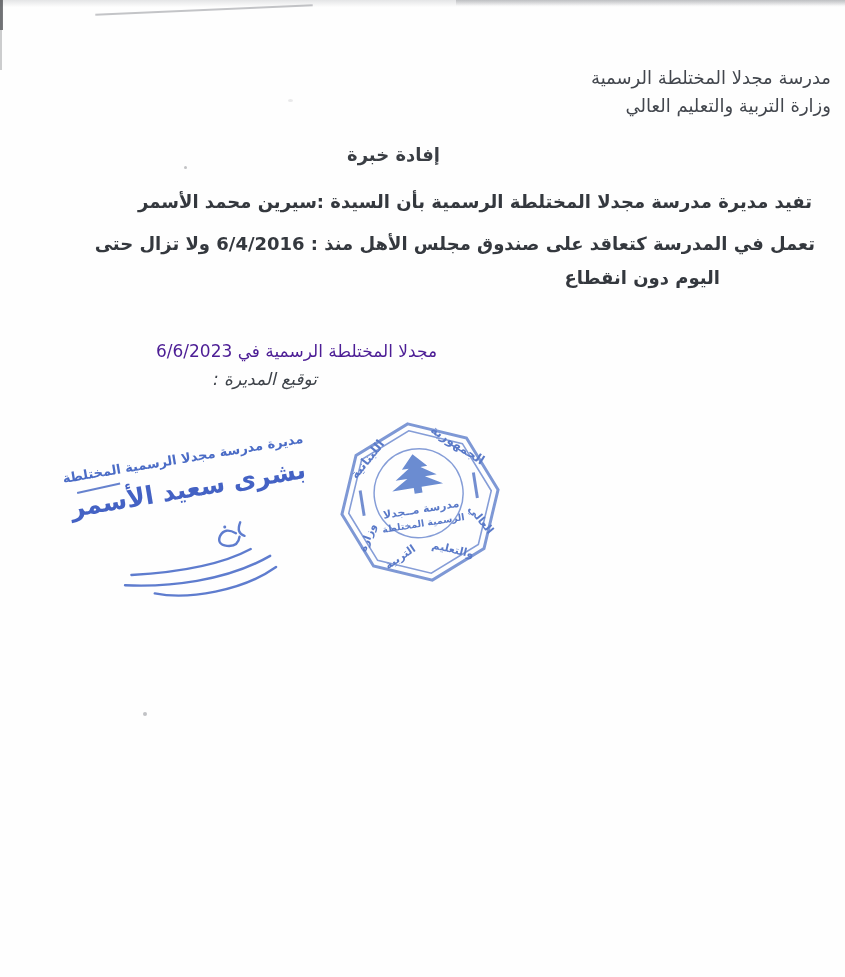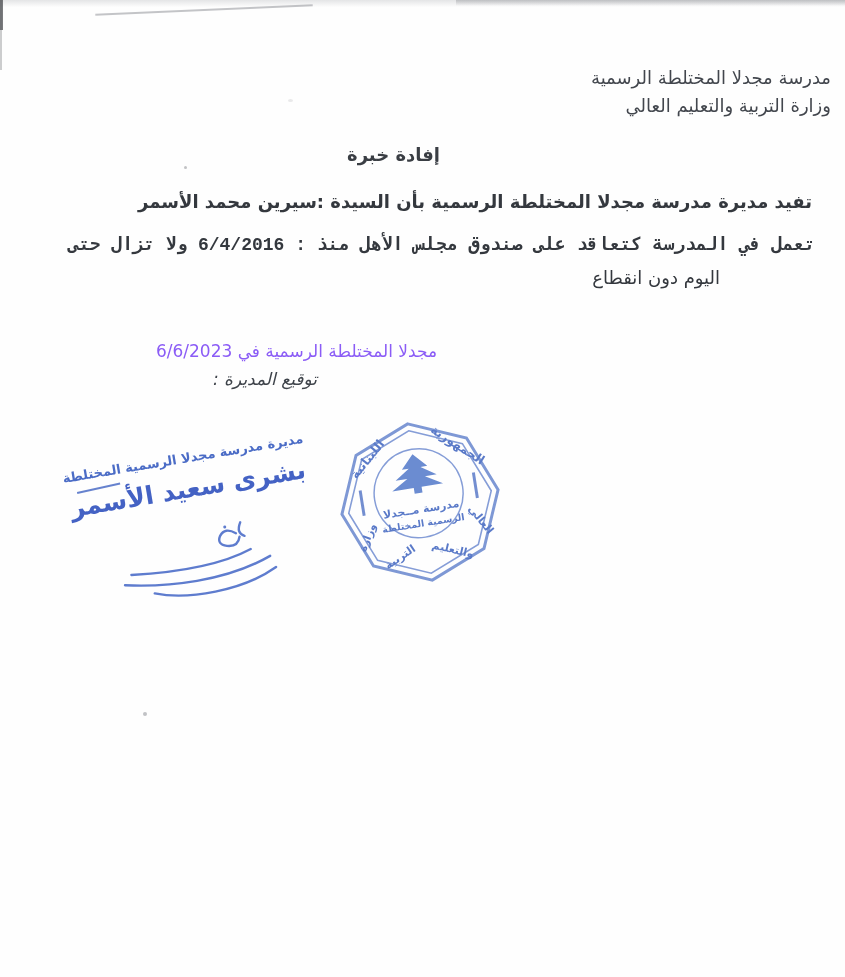--- a/index.html
+++ b/index.html
@@ -21,23 +21,23 @@
     background:rgba(125,127,133,0.45);border-radius:2px;transform:rotate(-2.5deg);filter:blur(0.4px);}
   .scan-left-mark{position:absolute;left:0;top:0;width:3px;height:30px;background:#4d4f53;opacity:.75;}
   .scan-left-soft{position:absolute;left:0;top:0;width:2px;height:70px;background:rgba(90,92,96,.3);}
   .speck{position:absolute;border-radius:50%;background:rgba(120,122,128,.45);}
 
   
   .txt{position:absolute;direction:rtl;color:#3c4046;white-space:nowrap;}
   .header-block{right:14px;top:64px;text-align:right;font-size:18px;line-height:28px;color:#42464d;}
   .doc-title{right:405px;top:144px;font-size:18px;font-weight:bold;color:#3a3e44;}
   .body-line1{right:33px;top:191px;font-size:18px;font-weight:bold;color:#34383e;margin-left:41px;}
-  .body-line2{right:30px;top:233px;font-size:18px;font-weight:bold;color:#34383e;font-family:Liberation Mono, monospace;}
-  .body-line3{right:125px;top:267px;font-size:18px;font-weight:normal;color:#34383e;}
-  .date-line{right:408px;top:341px;font-size:17px;color:#8b5cf6;}
+  .body-line2{right:30px;top:233px;font-size:18px;font-weight:bold;color:#34383e;}
+  .body-line3{right:125px;top:267px;font-size:18px;font-weight:bold;color:#34383e;}
+  .date-line{right:408px;top:341px;font-size:17px;color:#4c1d95;}
   .sign-label{right:528px;top:369px;font-size:17px;color:#3e434a;font-style:italic;}
 
   
   .oct-stamp{position:absolute;left:336px;top:417px;width:168px;height:170px;
     transform:rotate(-9deg);opacity:.92;}
   .oct-stamp svg{display:block;width:100%;height:100%;}
   .oct-stamp text{font-family:"DejaVu Sans",sans-serif;fill:#4d6fc4;font-weight:bold;}
 
   
   .sig-stamp{position:absolute;left:68px;top:450px;width:252px;height:150px;

